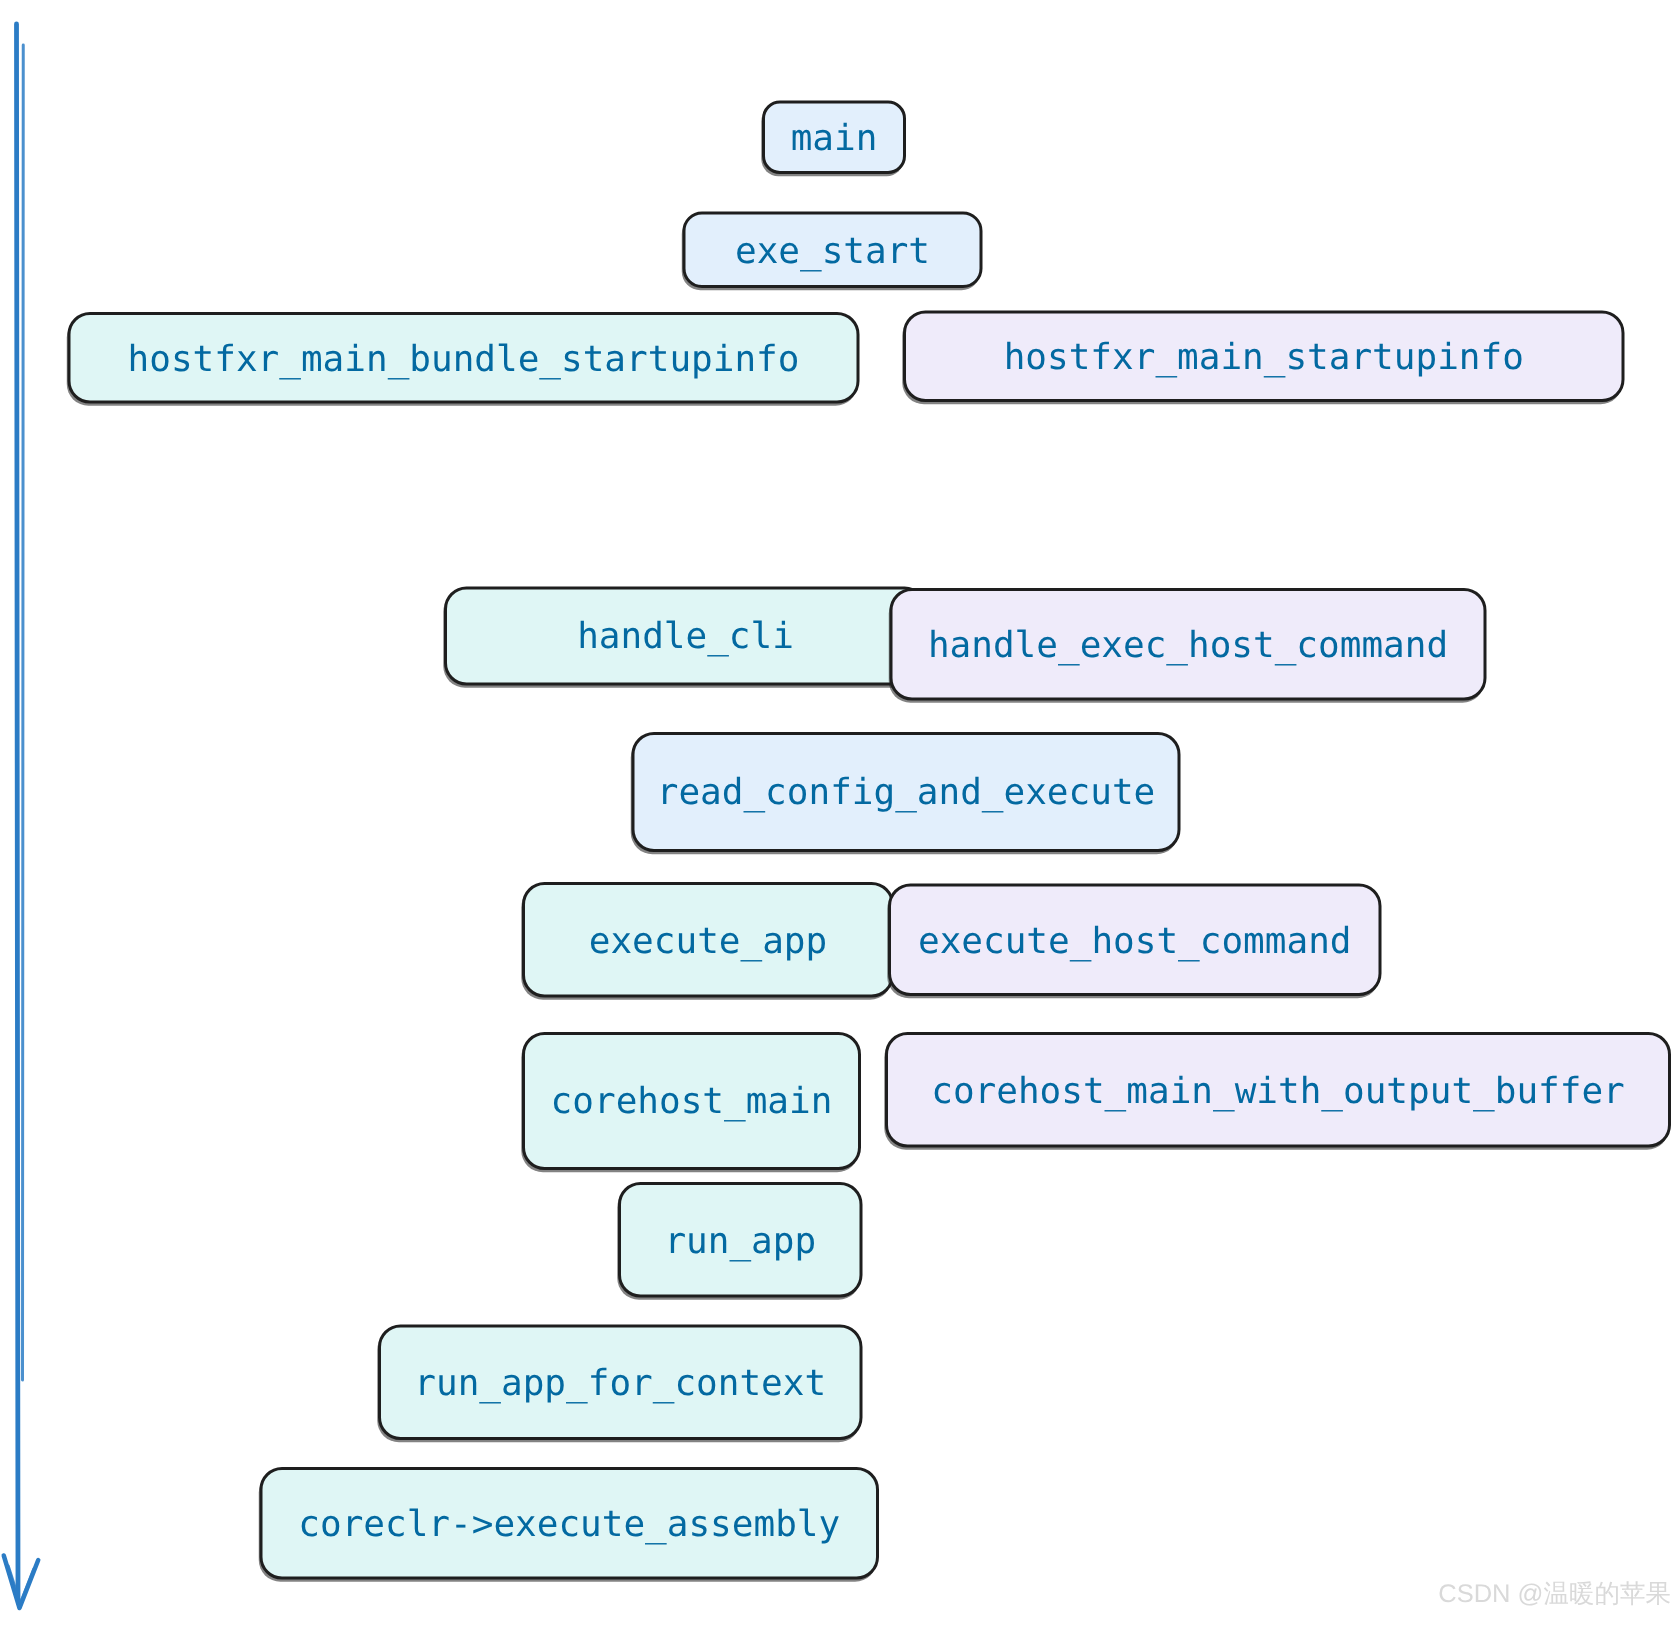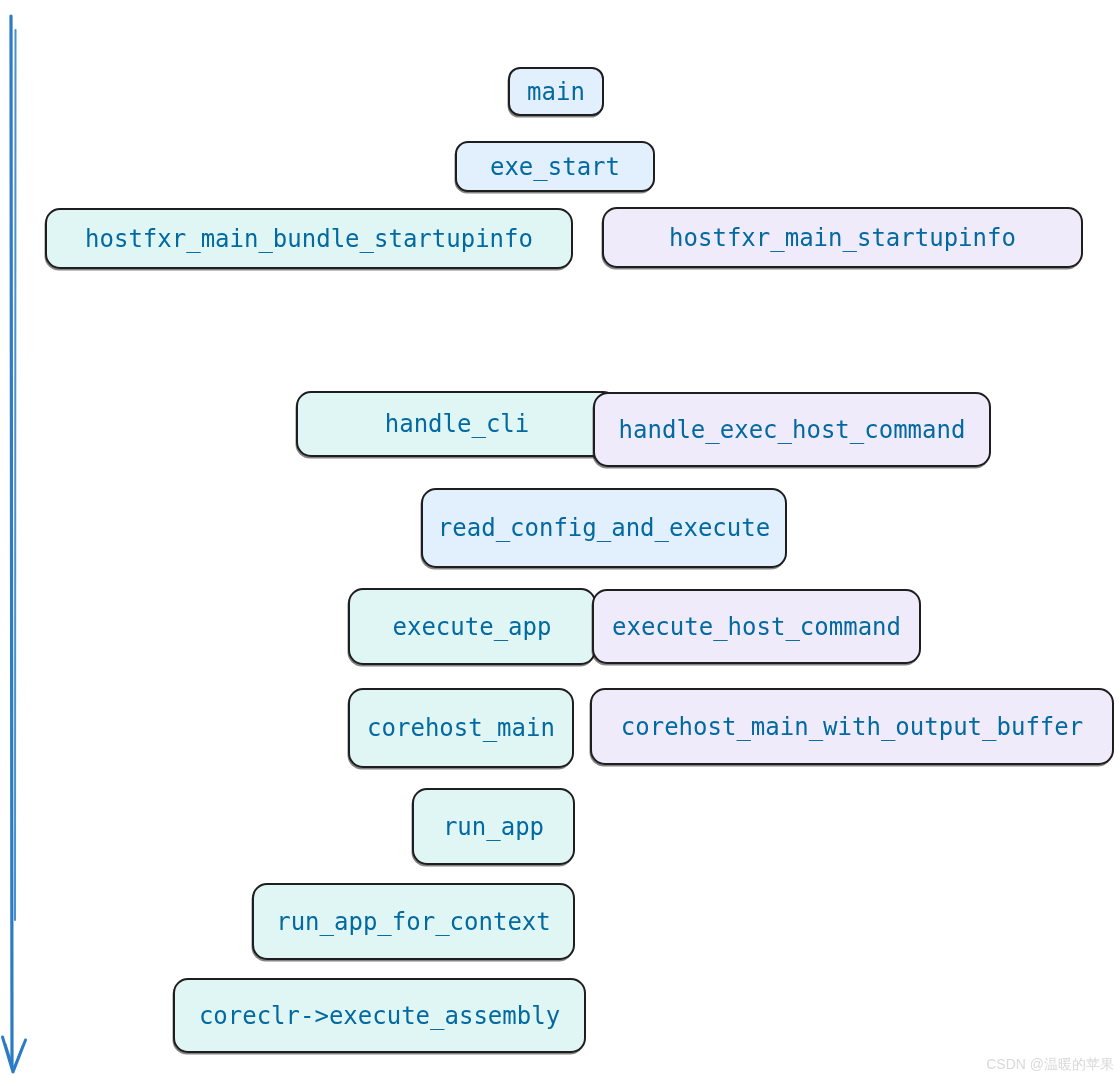--- a/index.html
+++ b/index.html
@@ -31,21 +31,21 @@
   .arrow-svg {
     position: absolute;
     left: 0;
     top: 0;
   }
   .watermark {
     position: absolute;
     right: 6px;
     bottom: 12px;
     font-family: "Liberation Sans", sans-serif;
-    font-size: 14px;
+    font-size: 17px;
     user-select: none;
   }
 </style>
 </head>
 <body>
 
 <div class="stage">
 
   <svg class="arrow-svg" width="40" height="1086" viewBox="0 0 40 1086">
     <path d="M11 16 C 9.5 300, 13 650, 12 1066" fill="none" stroke-width="3.2" stroke-linecap="round" stroke="#2b7cc5"></path>
@@ -84,21 +84,21 @@
   </div>
 
   <div class="node" style="left: 348px; top: 588px; width: 248px; height: 77px; background-color: rgb(223, 246, 245);">
     <span>execute_app</span>
   </div>
 
   <div class="node" style="left: 592px; top: 589px; width: 329px; height: 75px; background-color: rgb(239, 235, 250);">
     <span>execute_host_command</span>
   </div>
 
-  <div class="node" style="left: 348px; top: 688px; width: 226px; height: 80px; background-color: rgb(223, 246, 245);">
+  <div class="node" style="left: 348px; top: 688px; width: 226px; height: 92px; background-color: rgb(223, 246, 245);">
     <span>corehost_main</span>
   </div>
 
   <div class="node" style="left: 590px; top: 688px; width: 524px; height: 77px; background-color: rgb(239, 235, 250);">
     <span>corehost_main_with_output_buffer</span>
   </div>
 
   <div class="node" style="left: 412px; top: 788px; width: 163px; height: 77px; background-color: rgb(223, 246, 245);">
     <span>run_app</span>
   </div>

